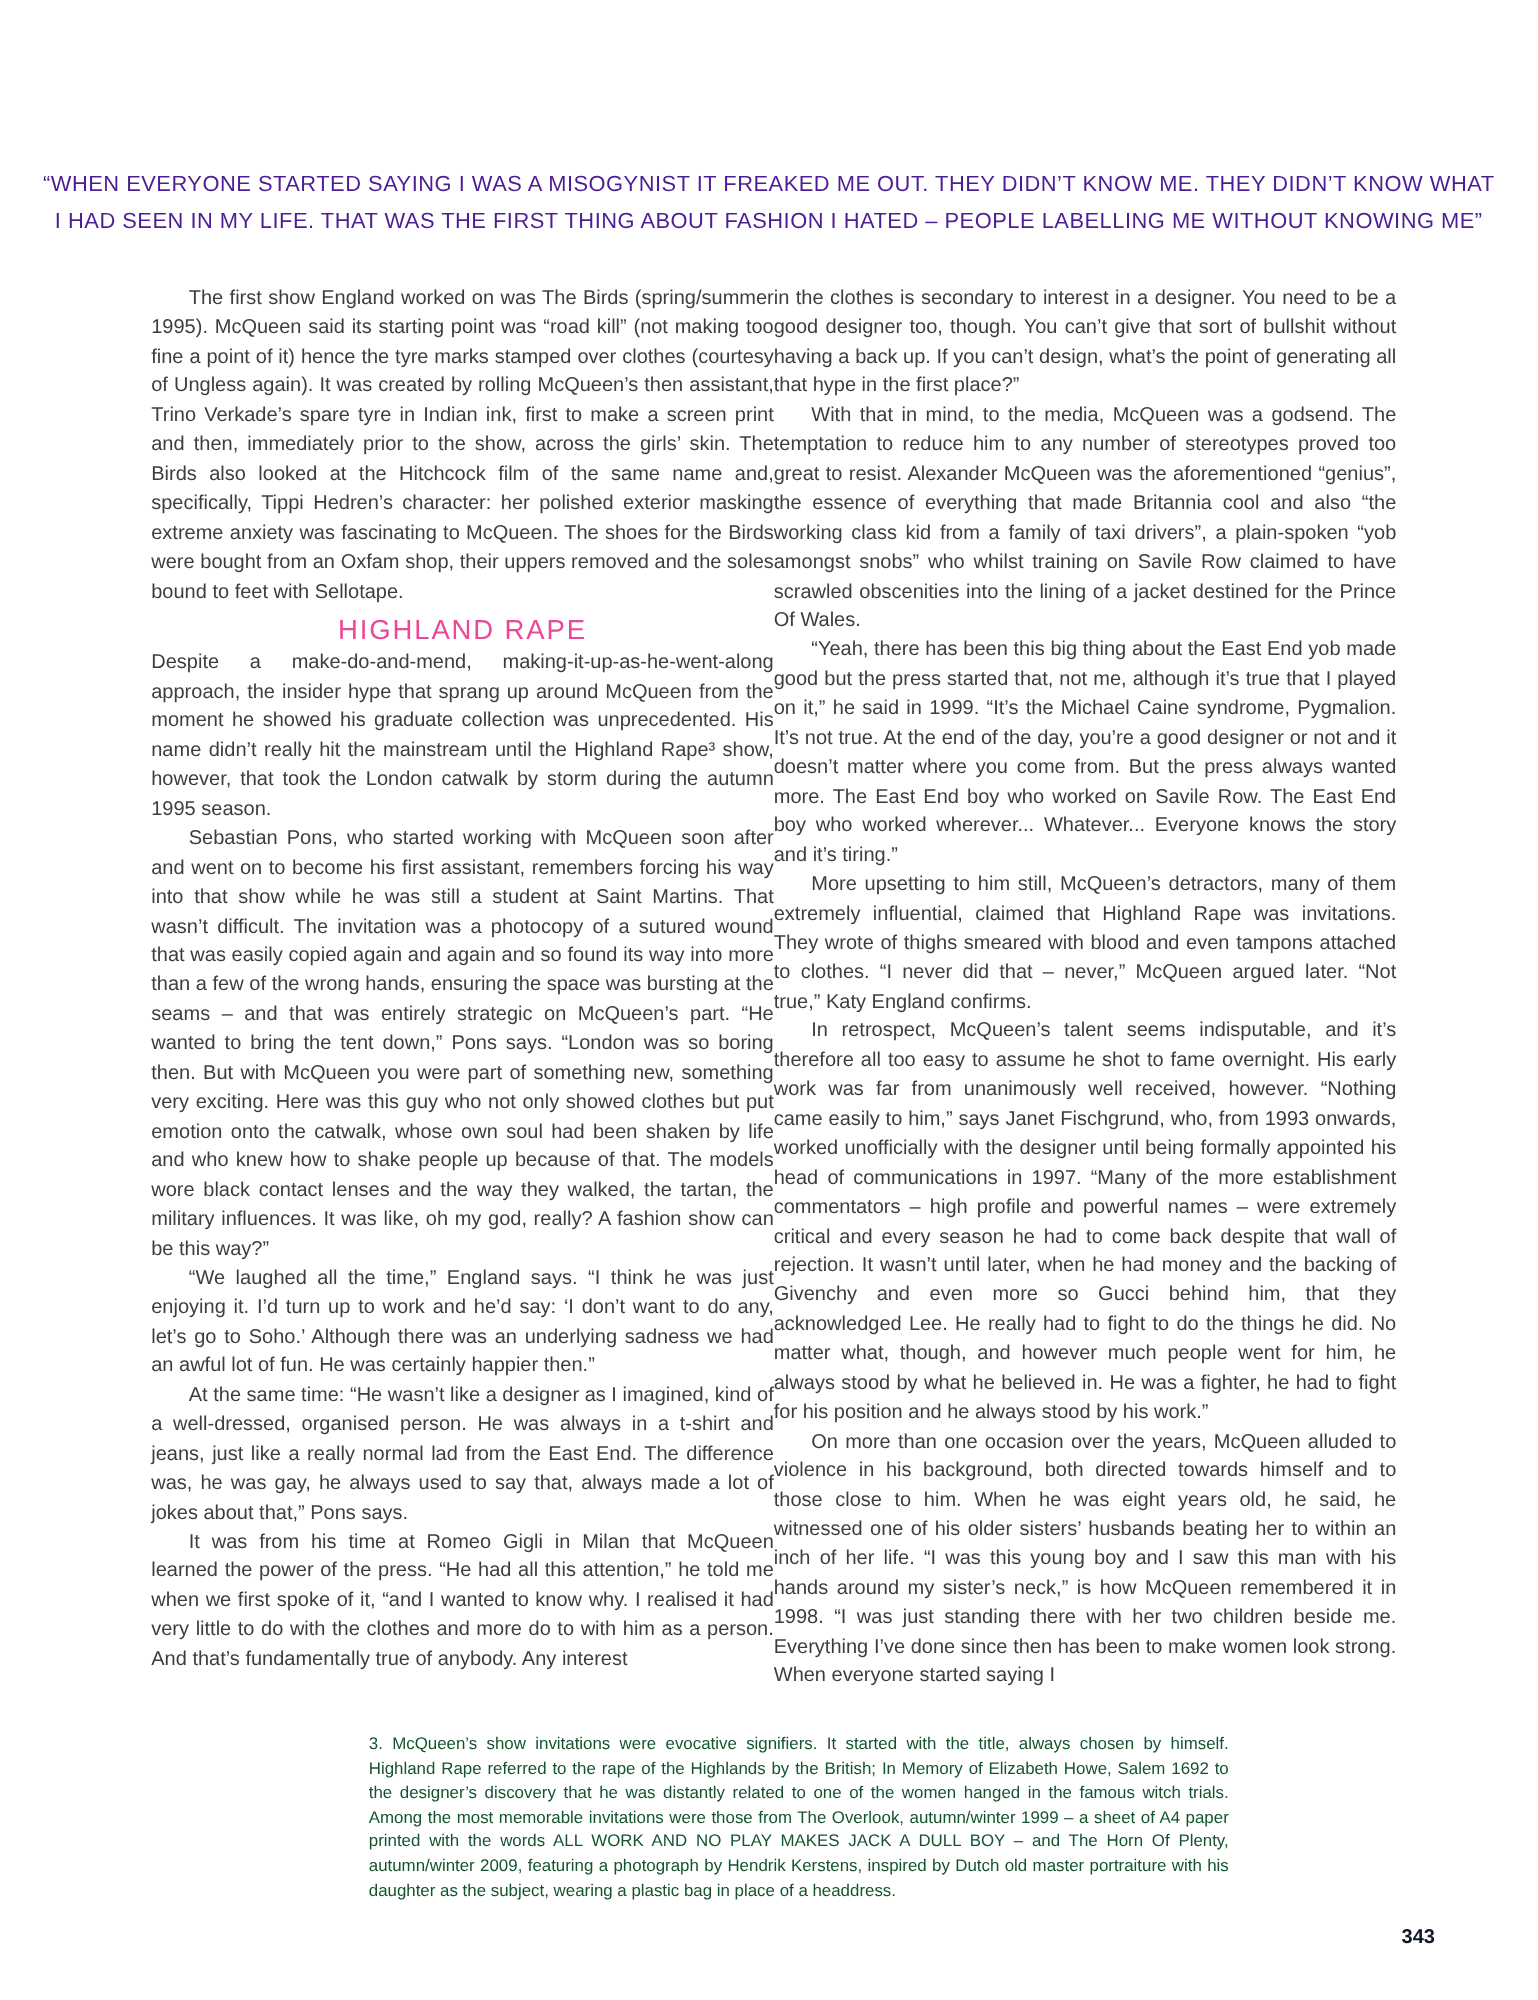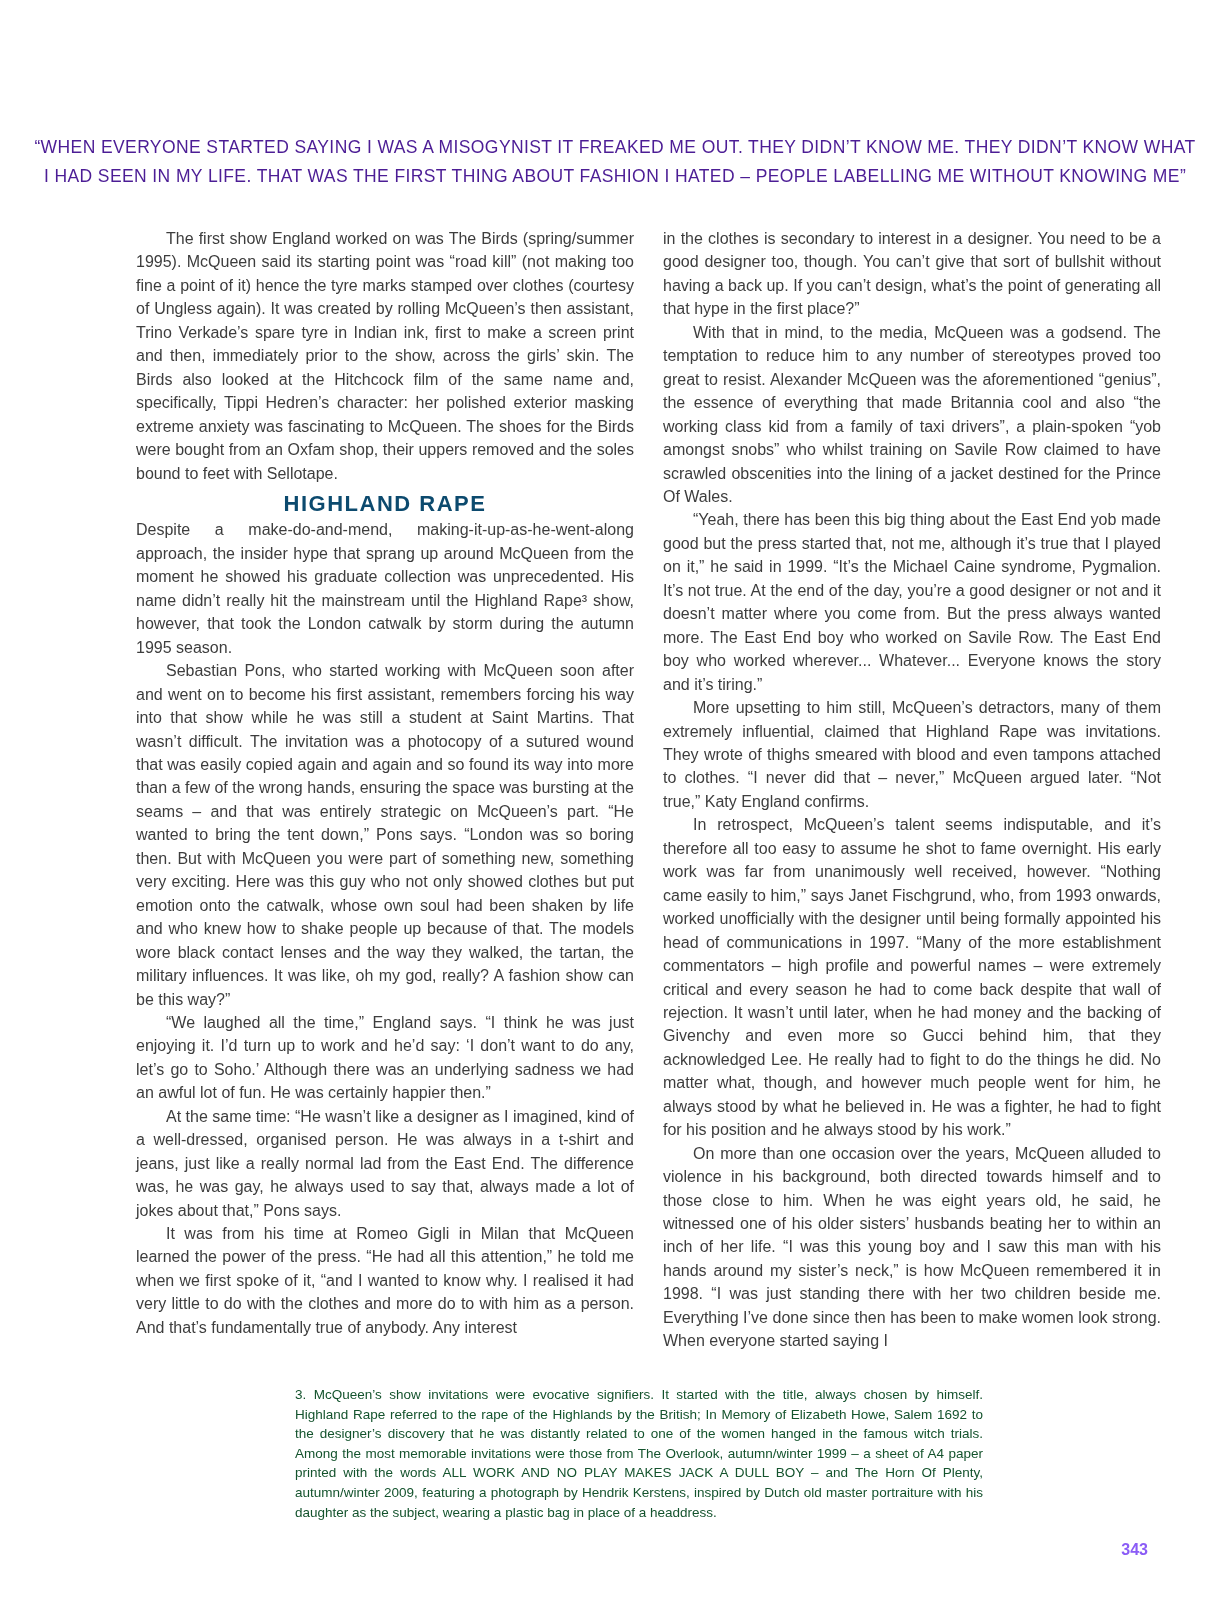--- a/index.html
+++ b/index.html
@@ -23,63 +23,62 @@
     right: 0;
     text-align: center;
     font-size: 17.5px;
     line-height: 29px;
     letter-spacing: 0.4px;
     color: #4c1d95;
   }
   .columns {
     position: absolute;
     top: 227px;
-    left: 136px;
+    left: 121px;
     width: 1025px;
     display: flex;
-    gap: 29px;
   }
   .col {
     width: 498px;
     font-size: 16px;
     line-height: 23.45px;
     text-align: justify;
     color: #3d3d3d;
   }
   .col p {
     margin: 0;
   }
   .col p.indent {
     text-indent: 30px;
   }
   .section-heading {
     margin: 7px 0 3px 0;
     text-align: center;
     font-size: 22px;
-    font-weight: 700;
+    font-weight: 400;
     letter-spacing: 1.5px;
-    color: #0c4a6e;
+    color: #ec4899;
   }
   .footnote {
     position: absolute;
     top: 1385px;
     left: 295px;
     width: 688px;
     font-size: 13.5px;
     line-height: 19.6px;
     text-align: justify;
     color: #14532d;
   }
   .page-number {
     position: absolute;
     top: 1541px;
     right: 82px;
     font-size: 16px;
     font-weight: 700;
-    color: #8b5cf6;
+    color: #0f172a;
     text-align: right;
   }
 </style>
 </head>
 <body>
 
 <div class="page">
 
   <div class="pull-quote">
     <div>“WHEN EVERYONE STARTED SAYING I WAS A MISOGYNIST IT FREAKED ME OUT. THEY DIDN’T KNOW ME. THEY DIDN’T KNOW WHAT</div>

